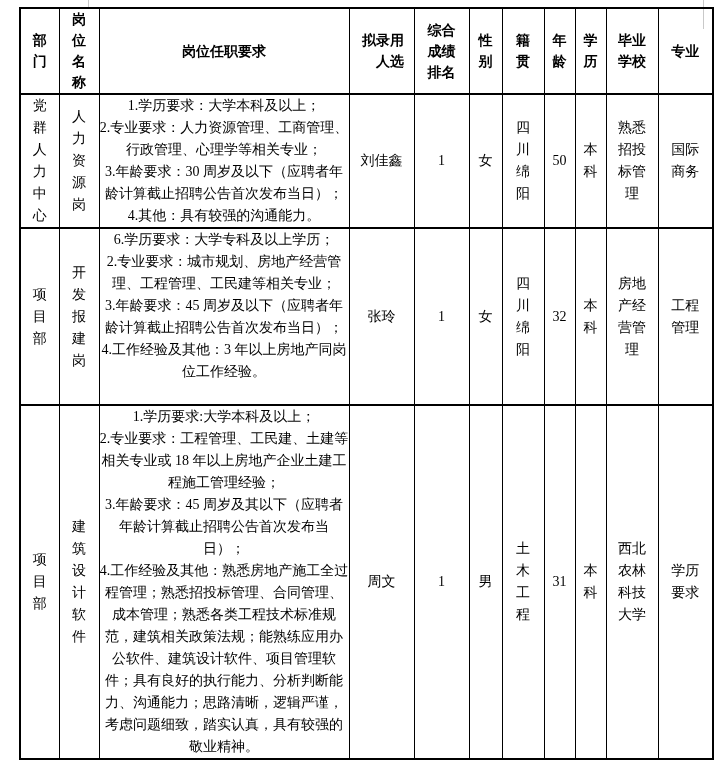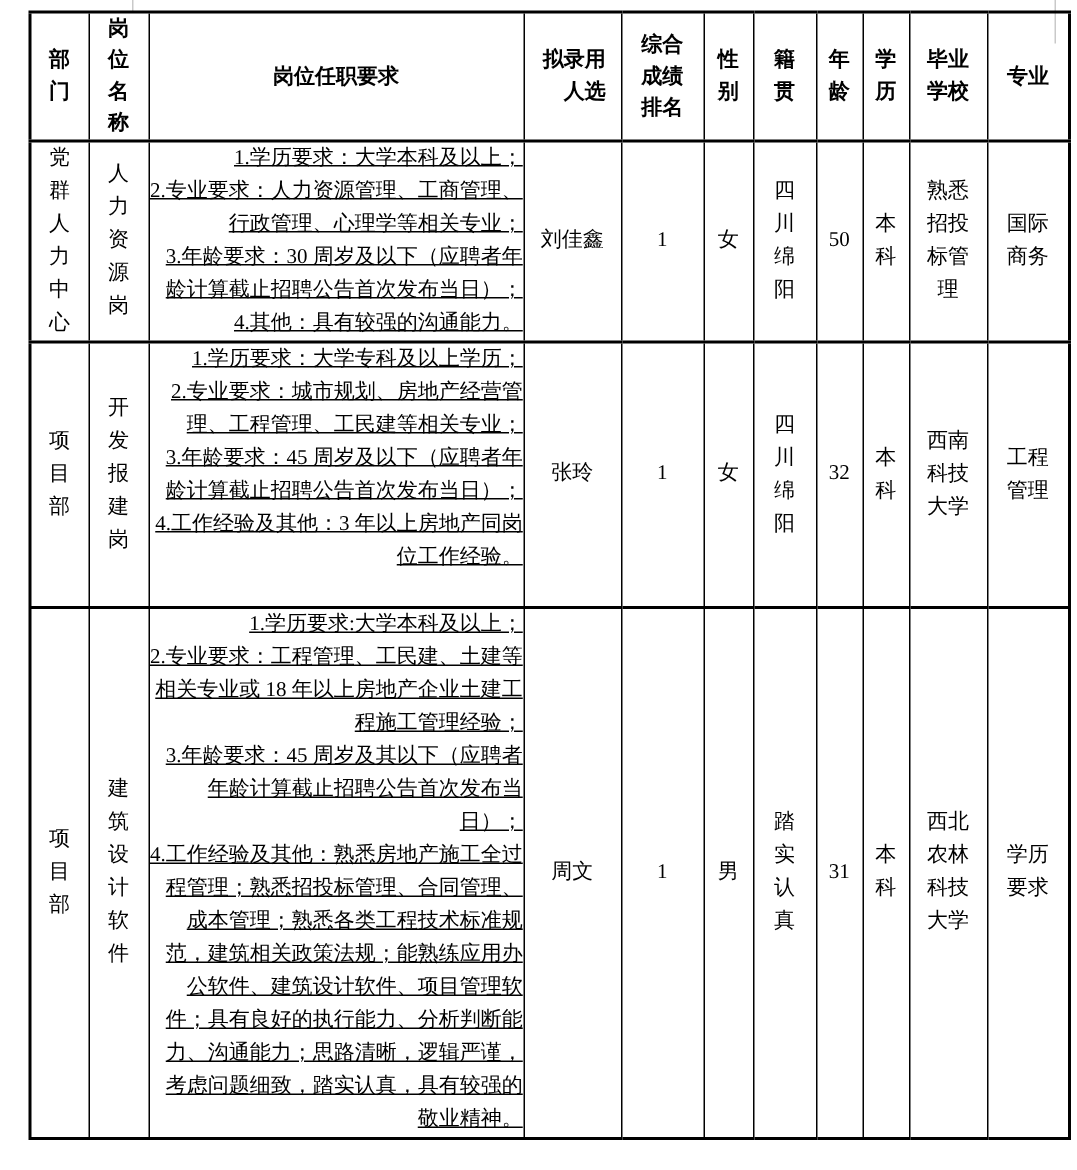--- a/index.html
+++ b/index.html
@@ -49,25 +49,24 @@
     vertical-align: middle;
     line-height: 21px;
     font-size: 14px;
   }
   td.cell {
     text-align: center;
     vertical-align: middle;
     line-height: 22px;
   }
   td.req {
-    text-align: right;
+    text-align: center;
     vertical-align: top;
     padding: 1px 4px;
     line-height: 22px;
-    text-decoration: underline;
   }
   .req-text { white-space: pre-wrap; word-break: break-all; }
   .vt {
     display: inline-block;
     word-break: break-all;
     text-align: center;
     vertical-align: middle;
   }
   .w1 { width: 1.2em; }
   .w2 { width: 2.2em; }
@@ -126,48 +125,48 @@
       <td class="cell"><span class="vt">50</span></td>
       <td class="cell"><span class="vt w1">本科</span></td>
       <td class="cell"><span class="vt w2">熟悉招投标管理</span></td>
       <td class="cell"><span class="vt w2">国际商务</span></td>
     </tr>
 
     <tr style="height:177px">
       <td class="cell"><span class="vt w1">项目部</span></td>
       <td class="cell"><span class="vt w1">开发报建岗</span></td>
       <td class="req">
-            <div class="req-text">1.学历要求：大学专科及以上学历；
+            <div class="req-text">6.学历要求：大学专科及以上学历；
 2.专业要求：城市规划、房地产经营管理、工程管理、工民建等相关专业；
 3.年龄要求：45 周岁及以下（应聘者年龄计算截止招聘公告首次发布当日）；
 4.工作经验及其他：3 年以上房地产同岗位工作经验。</div>
           </td>
       <td class="cell"><span class="vt">张玲</span></td>
       <td class="cell"><span class="vt">1</span></td>
       <td class="cell"><span class="vt">女</span></td>
       <td class="cell"><span class="vt w1">四川绵阳</span></td>
       <td class="cell"><span class="vt">32</span></td>
       <td class="cell"><span class="vt w1">本科</span></td>
-      <td class="cell"><span class="vt w2">西南科技大学</span></td>
+      <td class="cell"><span class="vt w2">房地产经营管理</span></td>
       <td class="cell"><span class="vt w2">工程管理</span></td>
     </tr>
 
     <tr style="height:335px">
       <td class="cell"><span class="vt w1">项目部</span></td>
       <td class="cell"><span class="vt w1">建筑设计软件</span></td>
       <td class="req">
             <div class="req-text">1.学历要求:大学本科及以上；
 2.专业要求：工程管理、工民建、土建等相关专业或 18 年以上房地产企业土建工程施工管理经验；
 3.年龄要求：45 周岁及其以下（应聘者年龄计算截止招聘公告首次发布当日）；
 4.工作经验及其他：熟悉房地产施工全过程管理；熟悉招投标管理、合同管理、成本管理；熟悉各类工程技术标准规范，建筑相关政策法规；能熟练应用办公软件、建筑设计软件、项目管理软件；具有良好的执行能力、分析判断能力、沟通能力；思路清晰，逻辑严谨，考虑问题细致，踏实认真，具有较强的敬业精神。</div>
           </td>
       <td class="cell"><span class="vt">周文</span></td>
       <td class="cell"><span class="vt">1</span></td>
       <td class="cell"><span class="vt">男</span></td>
-      <td class="cell"><span class="vt w1">踏实认真</span></td>
+      <td class="cell"><span class="vt w1">土木工程</span></td>
       <td class="cell"><span class="vt">31</span></td>
       <td class="cell"><span class="vt w1">本科</span></td>
       <td class="cell"><span class="vt w2">西北农林科技大学</span></td>
       <td class="cell"><span class="vt w2">学历要求</span></td>
     </tr>
   </tbody>
     </table>
 </div>
 
 </body></html>

